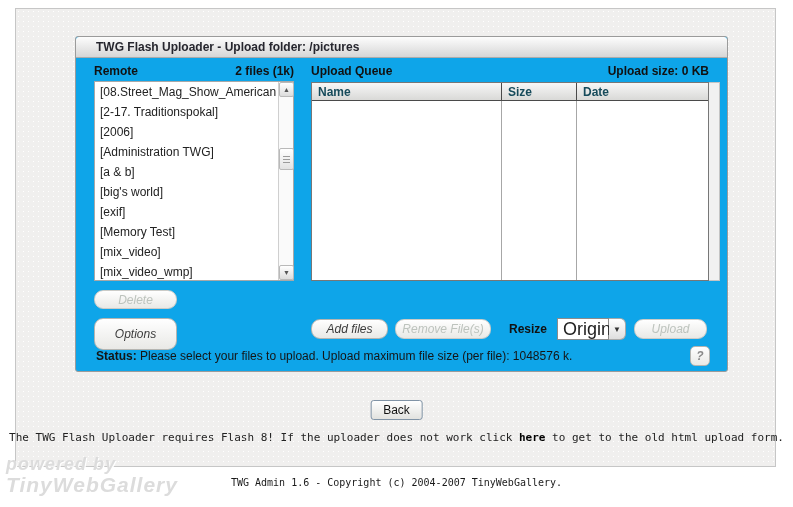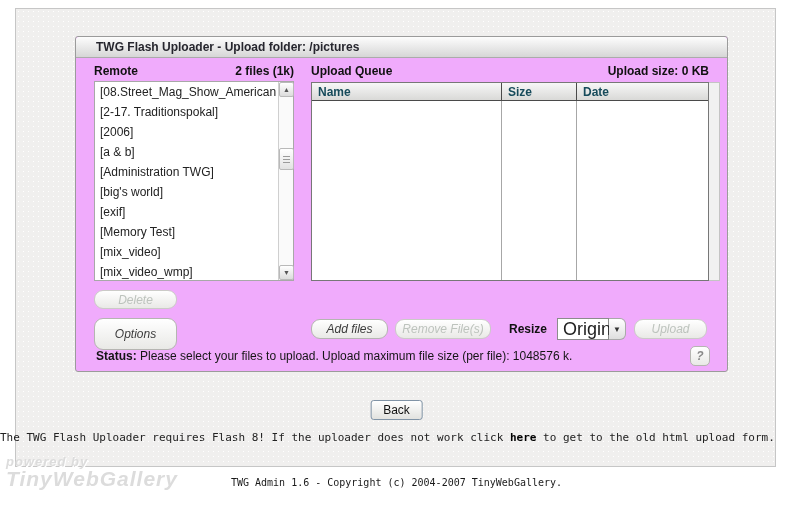--- a/index.html
+++ b/index.html
@@ -9,21 +9,21 @@
 
   
   .panel { position:absolute; left:15px; top:8px; width:761px; height:459px;
     background-color:#f0efee;
     background-image: radial-gradient(#ffffff 0.8px, rgba(255,255,255,0) 0.9px);
     background-size:5px 5px;
     border:1px solid #c6c6c6; }
 
   
   .dialog { position:absolute; left:75px; top:36px; width:653px; height:336px;
-    background:#f0abfc; border:1px solid #9b9b9b; border-radius:3px; }
+    background:#0ea5e9; border:1px solid #9b9b9b; border-radius:3px; }
   .titlebar { position:absolute; left:0; top:0; width:100%; height:21px;
     background:linear-gradient(#fdfdfd,#d6d6d6); border-bottom:1px solid #ababab;
     border-radius:3px 3px 0 0;
     font-size:12px; font-weight:bold; color:#26262e; line-height:20px; padding-left:20px; }
 
   .sect-row { position:absolute; display:flex; justify-content:space-between;
     font-size:12px; font-weight:bold; color:#111; }
   .row-remote { left:18px; top:27px; width:200px; }
   .row-queue  { left:235px; top:27px; width:398px; }
 
@@ -89,26 +89,26 @@
 
   .status-line { position:absolute; left:20px; top:312px; width:580px;
     font-size:12px; color:#151515; }
   .status-line b { font-weight:bold; }
 
   
   .back-btn { position:absolute; left:50%; top:400px; transform:translateX(-50%);
     height:20px; padding:0 12px; background:linear-gradient(#ffffff,#e2e2df);
     border:1px solid #8093a6; border-radius:3px; font-size:12px; color:#111;
     display:flex; align-items:center; }
-  .notice { position:absolute; left:0; top:431px; width:793px; 
+  .notice { position:absolute; left:0; top:431px; width:793px; text-align:center;
     font-family:"DejaVu Sans Mono", monospace; font-size:11px; color:#222; }
   .notice b { font-weight:bold; color:#000; }
   .watermark { position:absolute; left:6px; top:454px; font-style:italic;
     font-weight:bold; color:#dcdcdc; text-shadow:1px 1px 0 #ffffff; }
-  .wm1 { font-size:13px; letter-spacing:1px; }
+  .wm1 { font-size:18px; letter-spacing:1px; }
   .wm2 { font-size:21px; letter-spacing:1px; margin-top:-2px; }
   .copyright { position:absolute; left:0; top:477px; width:793px; text-align:center;
     font-family:"DejaVu Sans Mono", monospace; font-size:10px; color:#1a1a1a; }
 </style>
 </head>
 <body>
 
 <div class="stage">
   <div class="panel"></div>
 
@@ -123,22 +123,22 @@
     <div class="sect-row row-queue">
       <span>Upload Queue</span>
       <span>Upload size: 0 KB</span>
     </div>
 
     <div class="listbox">
       <div class="listitems">
         <div class="listitem">[08.Street_Mag_Show_American</div>
         <div class="listitem">[2-17. Traditionspokal]</div>
         <div class="listitem">[2006]</div>
+        <div class="listitem">[Administration TWG]</div>
         <div class="listitem">[a &amp; b]</div>
-        <div class="listitem">[Administration TWG]</div>
         <div class="listitem">[big's world]</div>
         <div class="listitem">[exif]</div>
         <div class="listitem">[Memory Test]</div>
         <div class="listitem">[mix_video]</div>
         <div class="listitem">[mix_video_wmp]</div>
       </div>
       <div class="scrollbar">
         <div class="sb-btn sb-up">▲</div>
         <div class="sb-thumb">
           <div class="sb-grip"></div>

